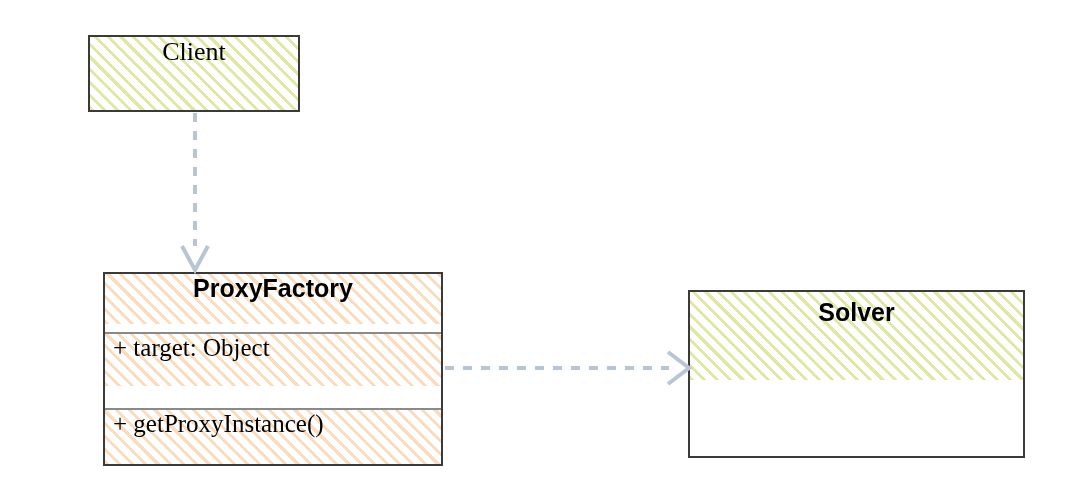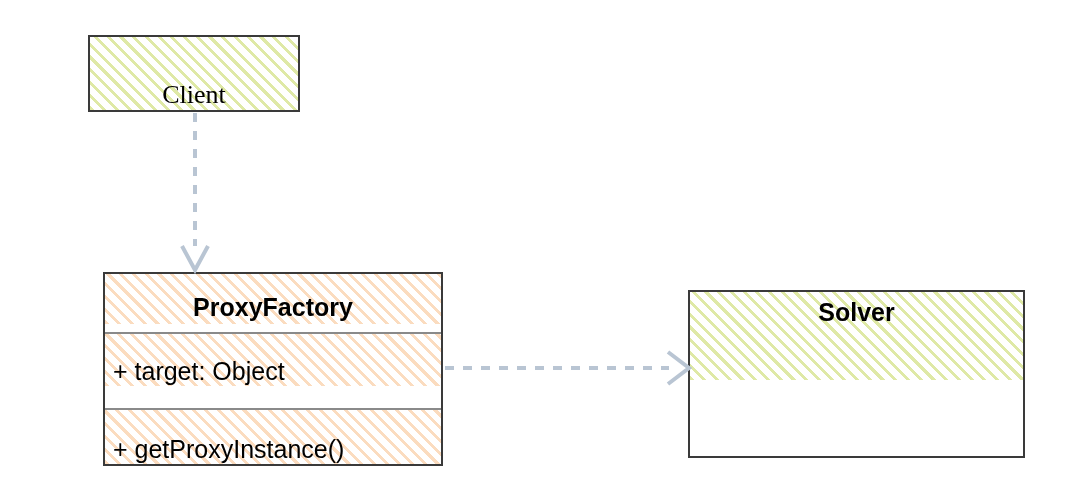--- a/index.html
+++ b/index.html
@@ -25,21 +25,21 @@
     box-sizing: border-box;
     border: 2px solid #3a3a3a;
     background-color: #ffffff;
     display: flex;
     flex-direction: column;
   }
   .compartment {
     position: relative;
     box-sizing: border-box;
     display: flex;
-    align-items: flex-end;
+    align-items: flex-start;
     overflow: hidden;
   }
   .compartment + .compartment {
     border-top: 2px solid #8a8a8a;
   }
 
   
   .hatch-green {
     background-image: repeating-linear-gradient(
       45deg,
@@ -68,21 +68,21 @@
   .title-serif {
     font-family: "Liberation Serif", serif;
     font-weight: normal;
     font-size: 26px;
   }
   .title-sans {
     font-family: "Liberation Sans", sans-serif;
     font-size: 25px;
   }
   .member-text {
-    font-family: Liberation Sans, sans-serif;
+    font-family: Liberation Serif, serif;
     font-size: 25px;
     color: #000000;
     padding-left: 8px;
     white-space: nowrap;
   }
 
   
   #client-box {
     left: 88px;
     top: 35px;

